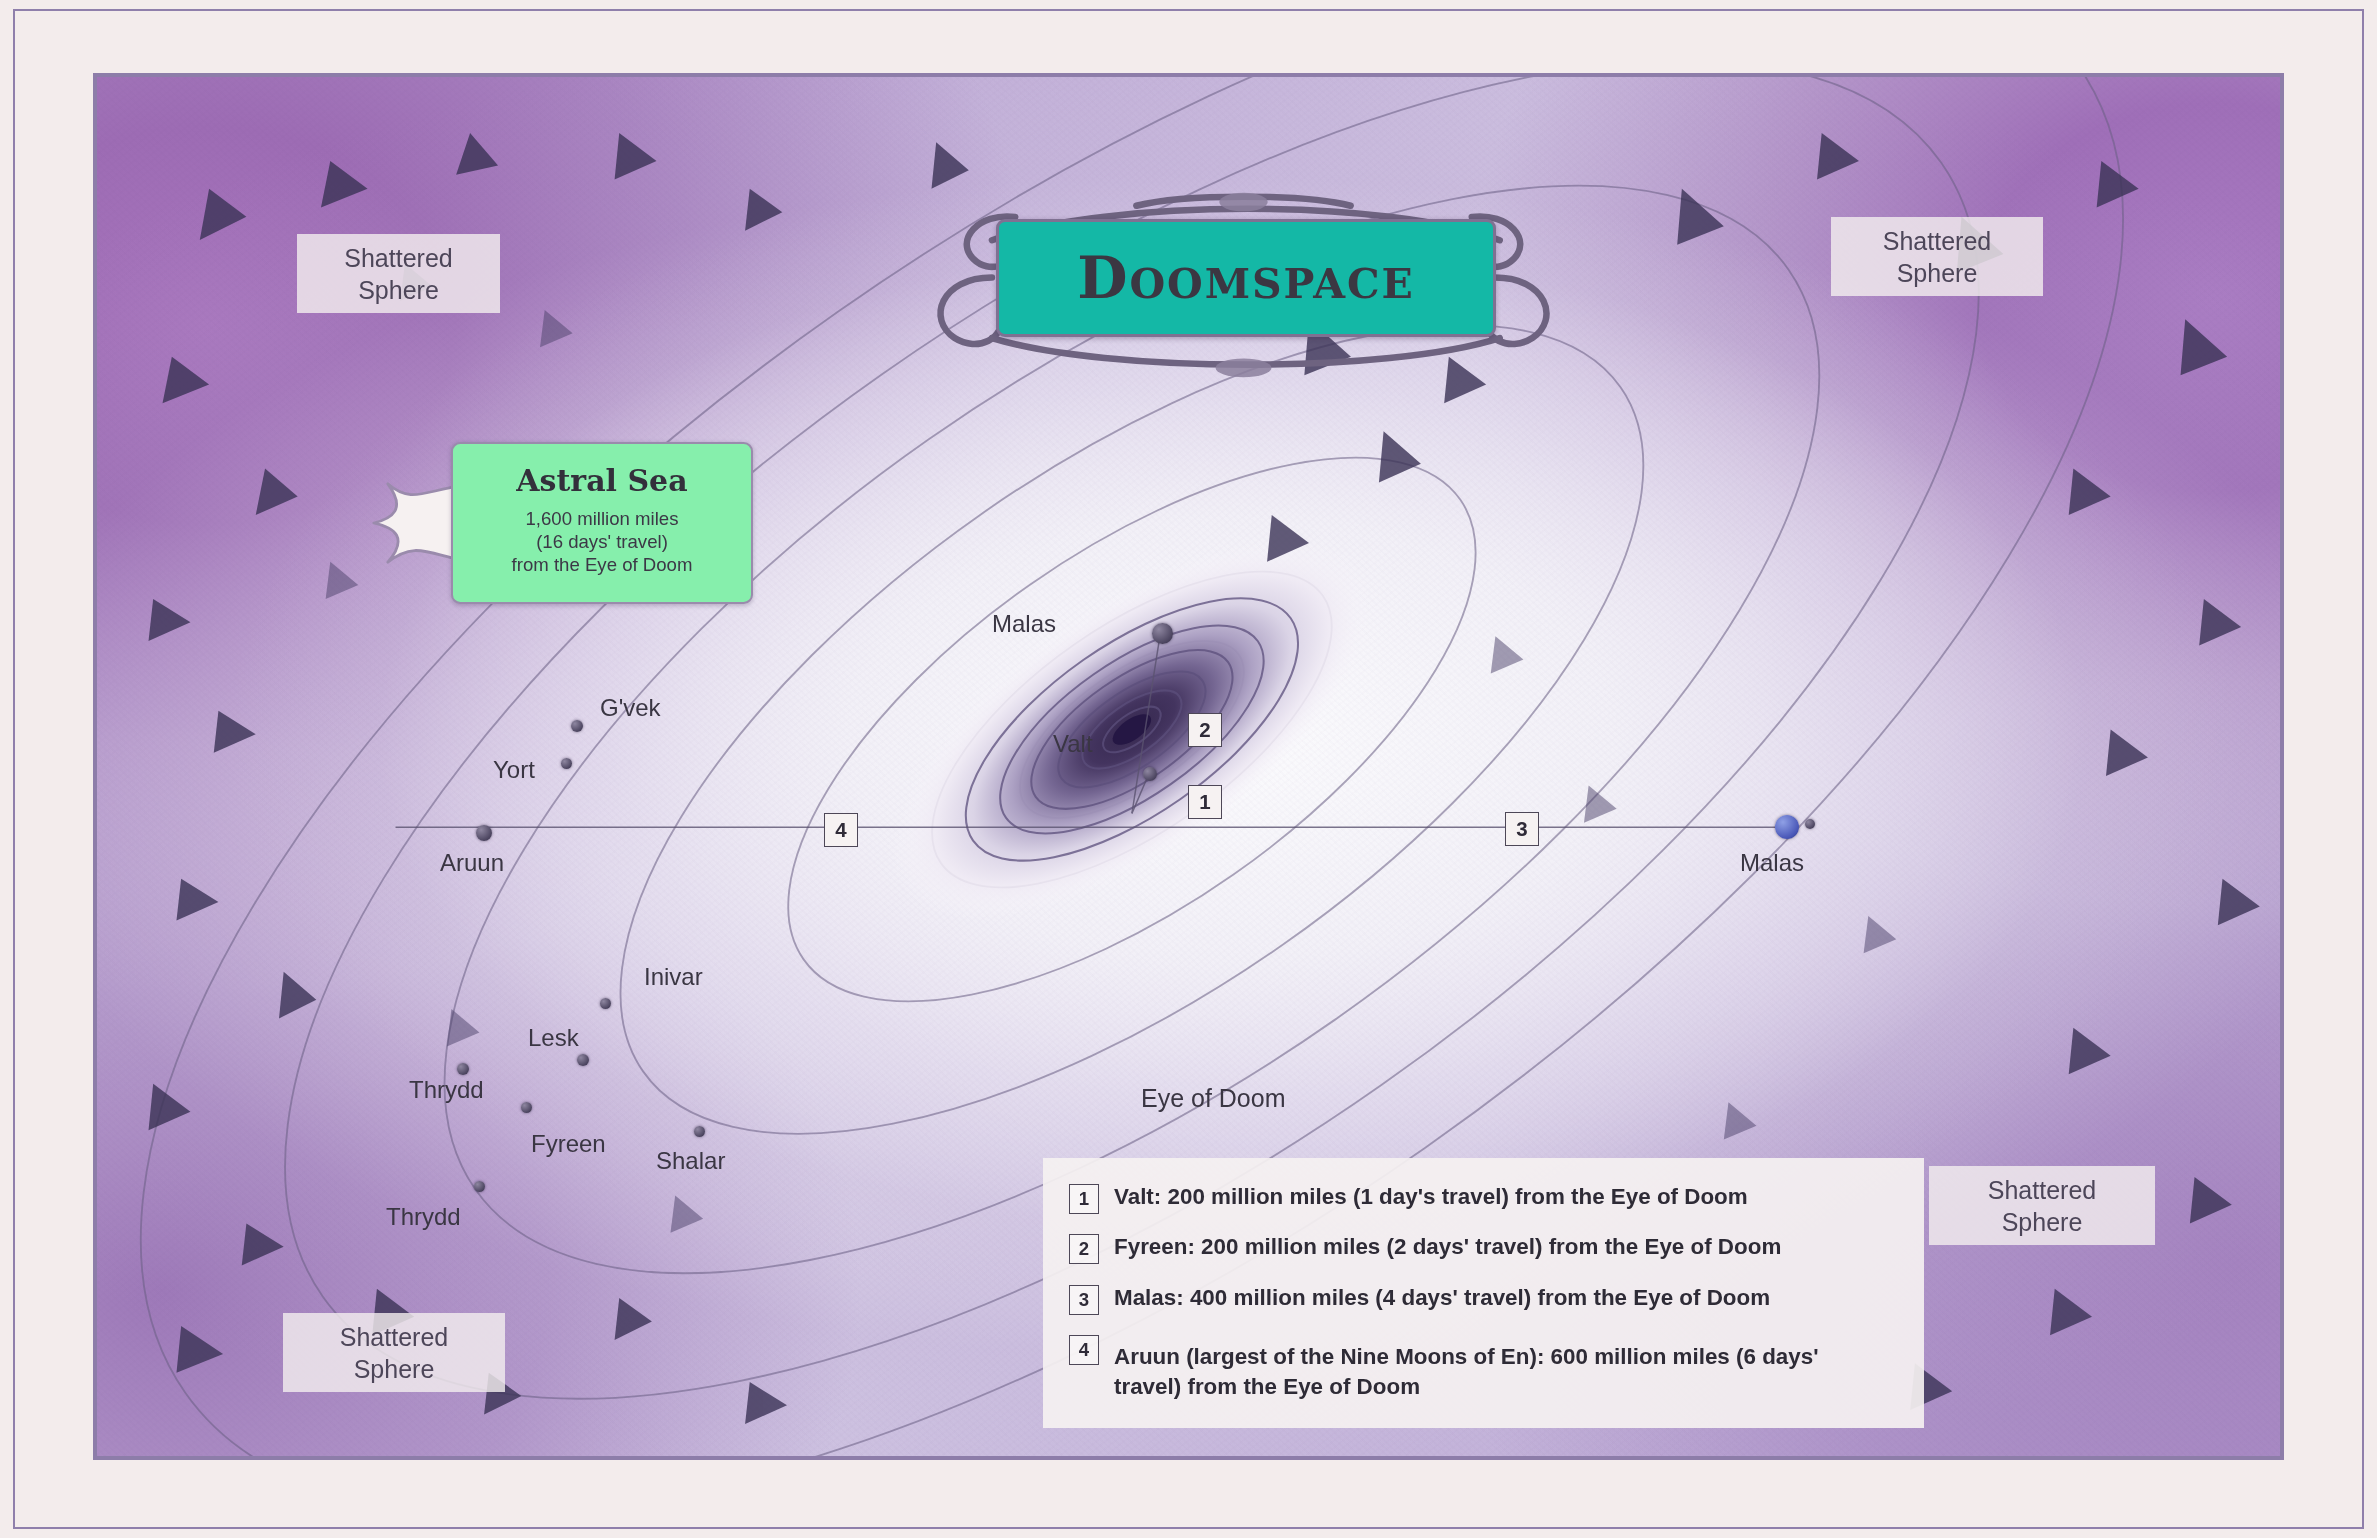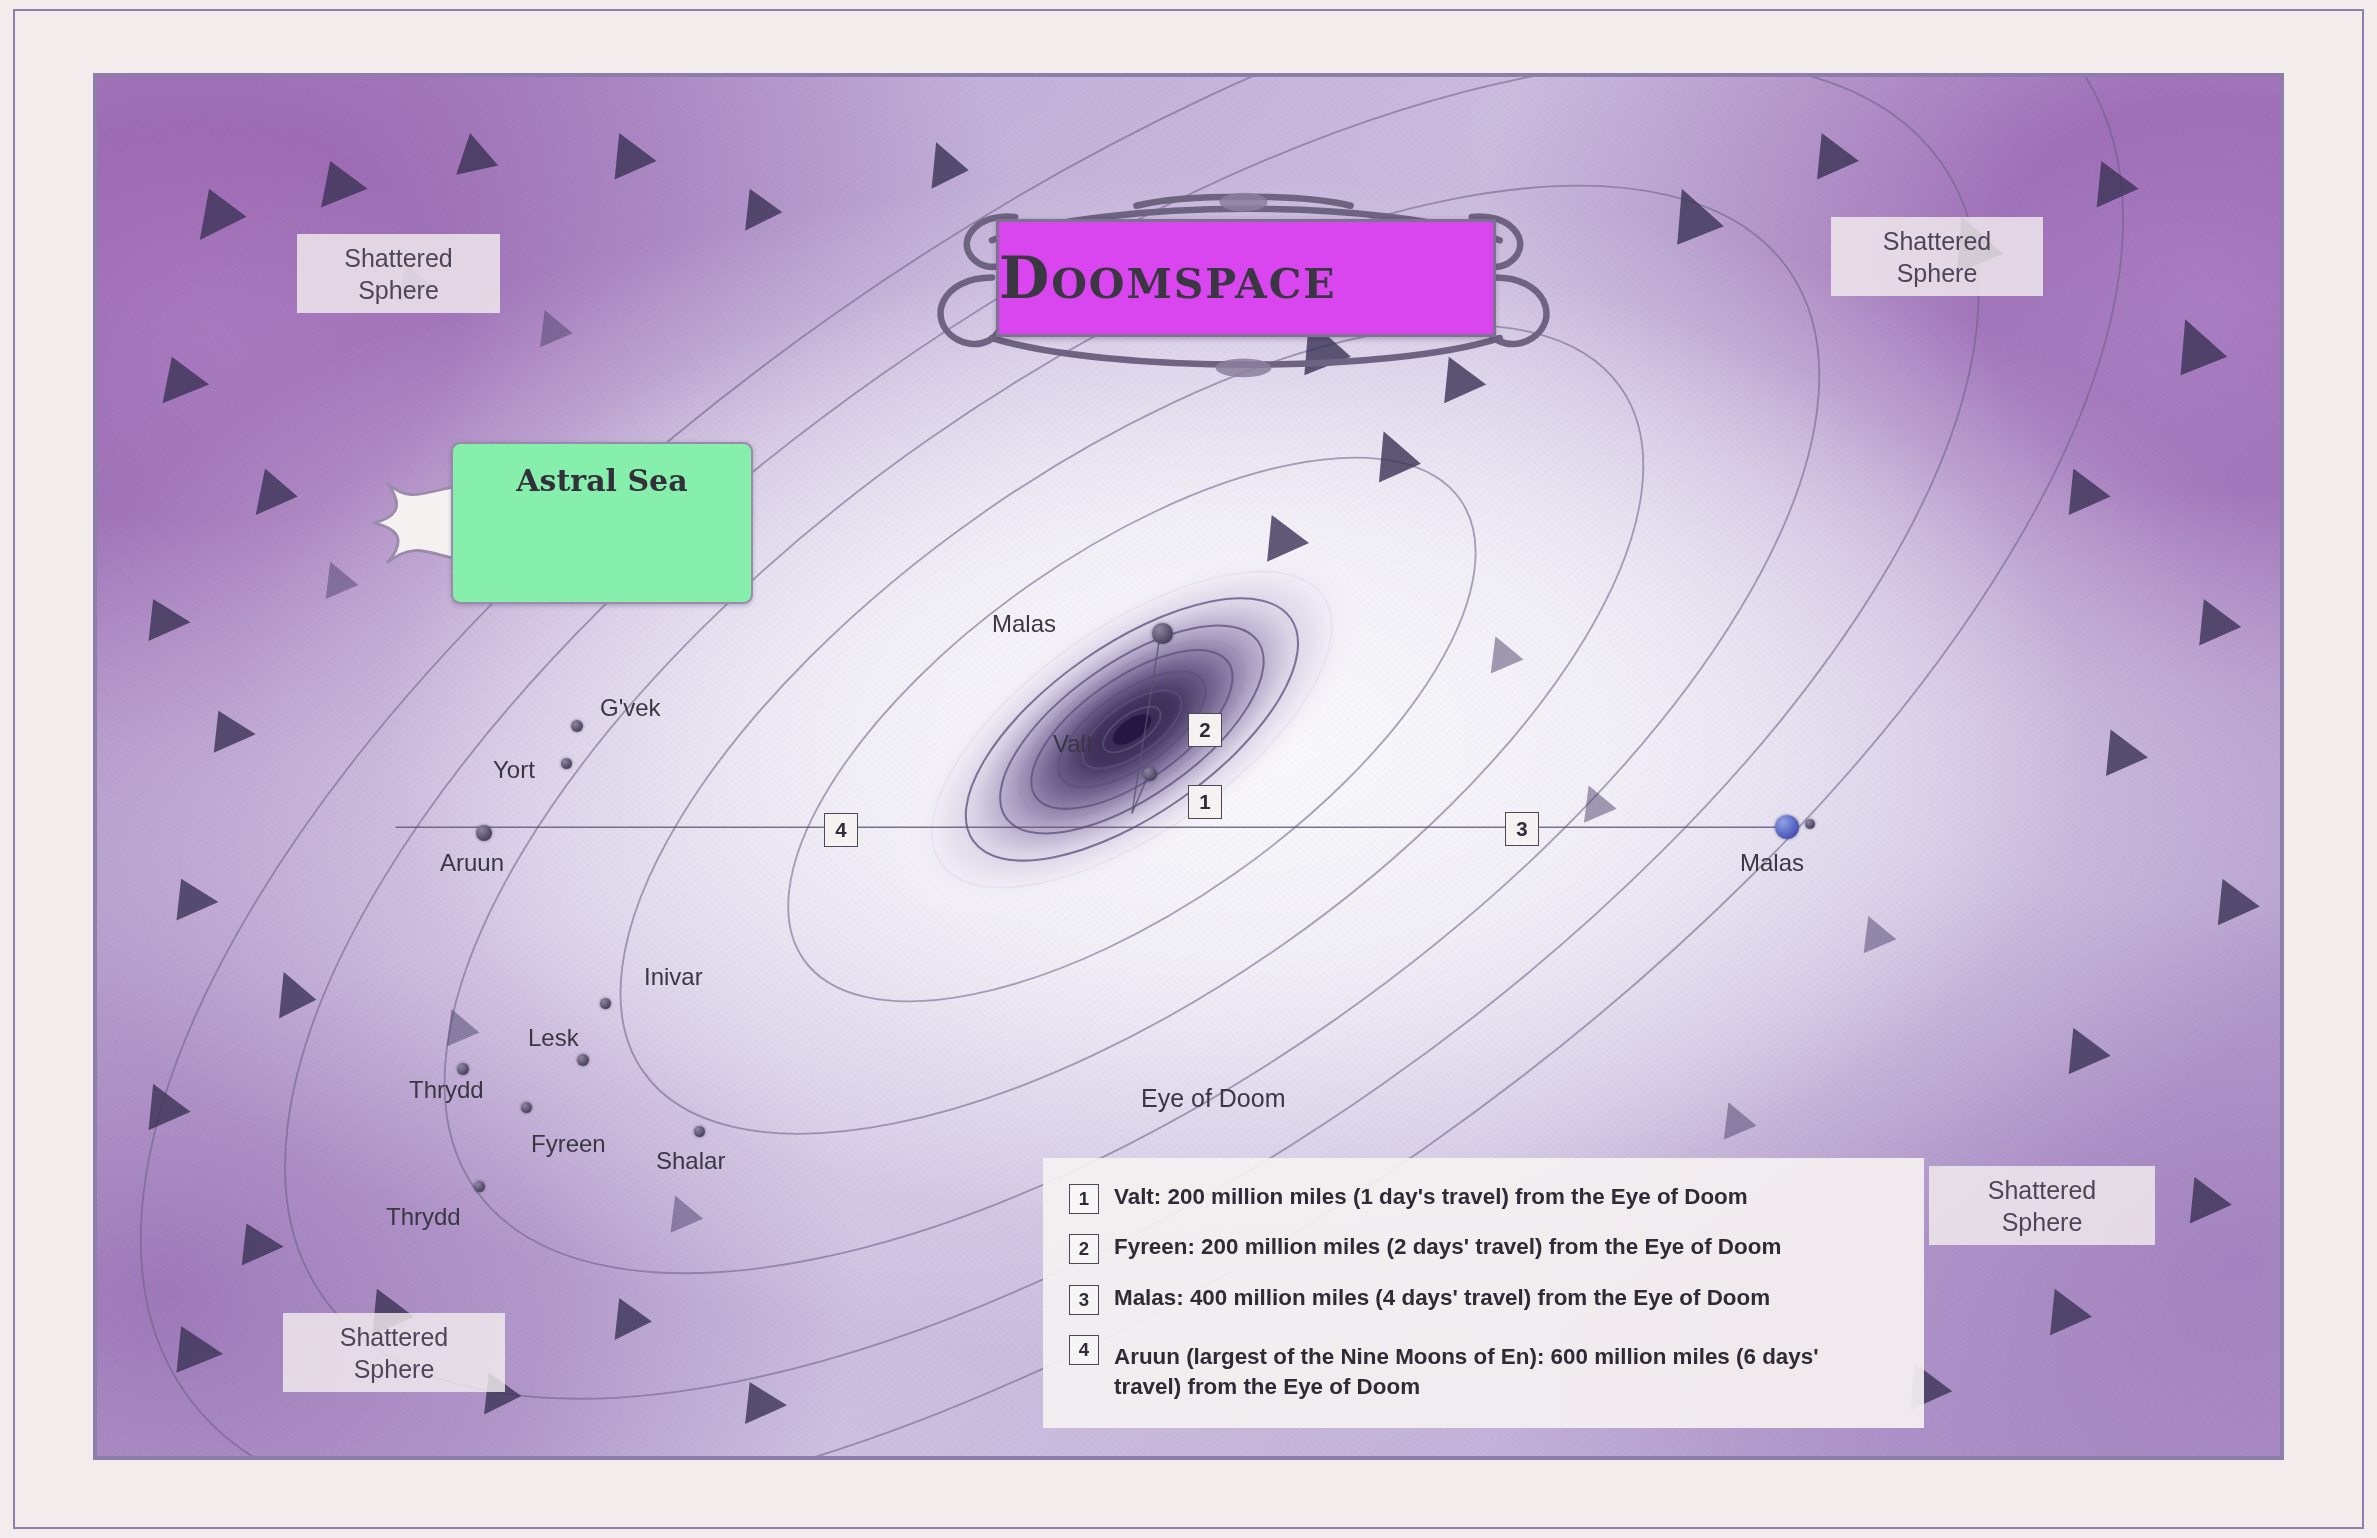--- a/index.html
+++ b/index.html
@@ -64,24 +64,24 @@
   
   #title-cartouche {
     position: absolute;
     left: 806px; top: 112px;
     width: 681px; height: 191px;
   }
   #title-plate {
     position: absolute;
     left: 93px; top: 30px;
     width: 494px; height: 112px;
-    background: #d946ef;
+    background: #14b8a6;
     border: 3.7px solid #7f7192;
-    border-radius: 1px;
-    display: flex; align-items: center; 
+    border-radius: 9px;
+    display: flex; align-items: center; justify-content: center;
     box-shadow: 0 1.9px 5.6px rgba(60,40,80,.3);
   }
   #title-text {
     font-family: "DejaVu Serif", serif;
     font-weight: bold;
     font-size: 58px;
     letter-spacing: 1.9px;
     color: #3b3742;
     font-variant: small-caps;
     text-transform: capitalize;
@@ -331,20 +331,23 @@
     <div class="sphere-label" style="left:186px; top:1236px; width:196px; white-space:pre-line;">Shattered
 Sphere</div>
 
     <svg id="astral-burst" viewBox="0 0 110 120">
       <g fill="#f6f1f1" stroke="#9a8bac" stroke-width="3" stroke-linejoin="round">
         <path d="M100,20 C60,25 45,40 20,18 C40,45 25,55 5,60 C28,65 42,76 20,102 C48,80 62,92 100,100 Z"></path>
       </g>
     </svg>
     <div id="astral-box">
       <div id="astral-title">Astral Sea</div>
+      <div id="astral-sub" style="white-space:pre-line;">1,600 million miles
+(16 days' travel)
+from the Eye of Doom</div>
     </div>
 
     <div class="planet-dot" style="left:1055px; top:546px; width:20.5px; height:20.5px;"></div>
     <div class="body-label" style="left:895px; top:533px;">Malas</div>
 
     <div class="planet-dot" style="left:1046px; top:690px; width:14px; height:14px;"></div>
     <div class="body-label" style="left:956px; top:653px;">Valt</div>
 
     <div class="planet-dot" style="left:1678px; top:738px; width:24px; height:24px; background:radial-gradient(circle at 33% 30%, #8fa0e6, #4a58b8 68%, #2d3580 100%);"></div>
     <div class="planet-dot" style="left:1708px; top:742px; width:10.3px; height:10.3px;"></div>

